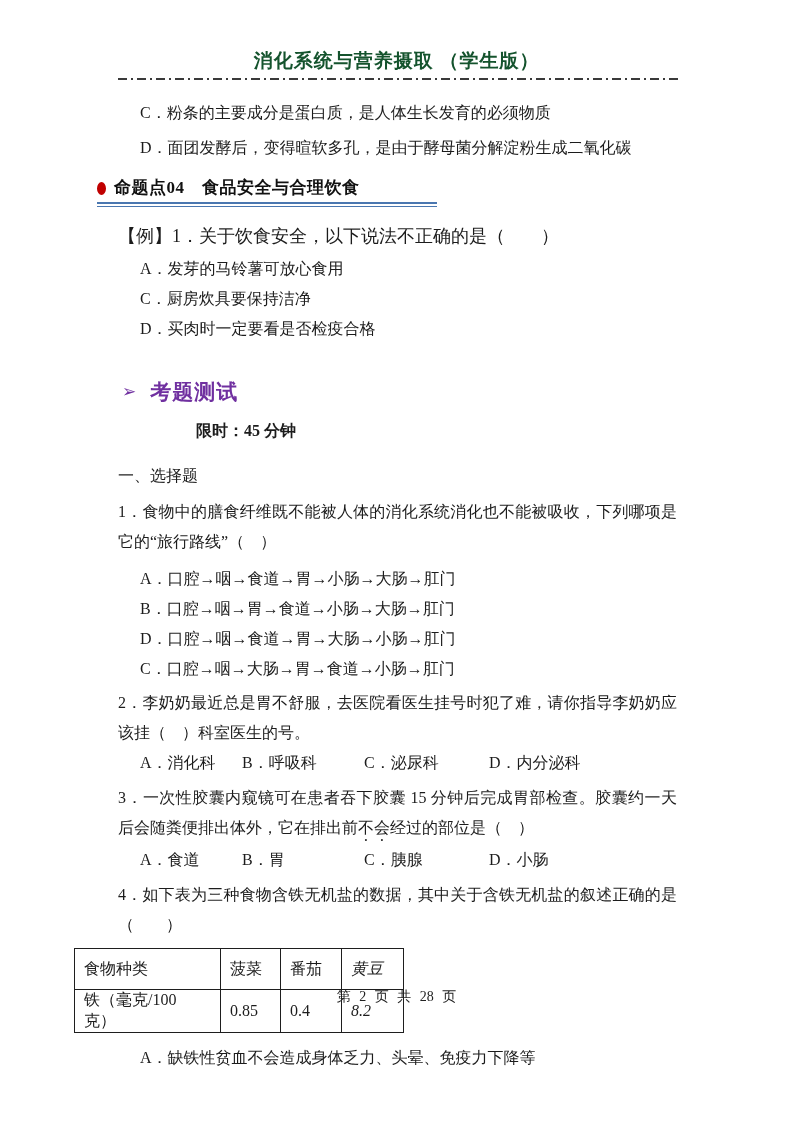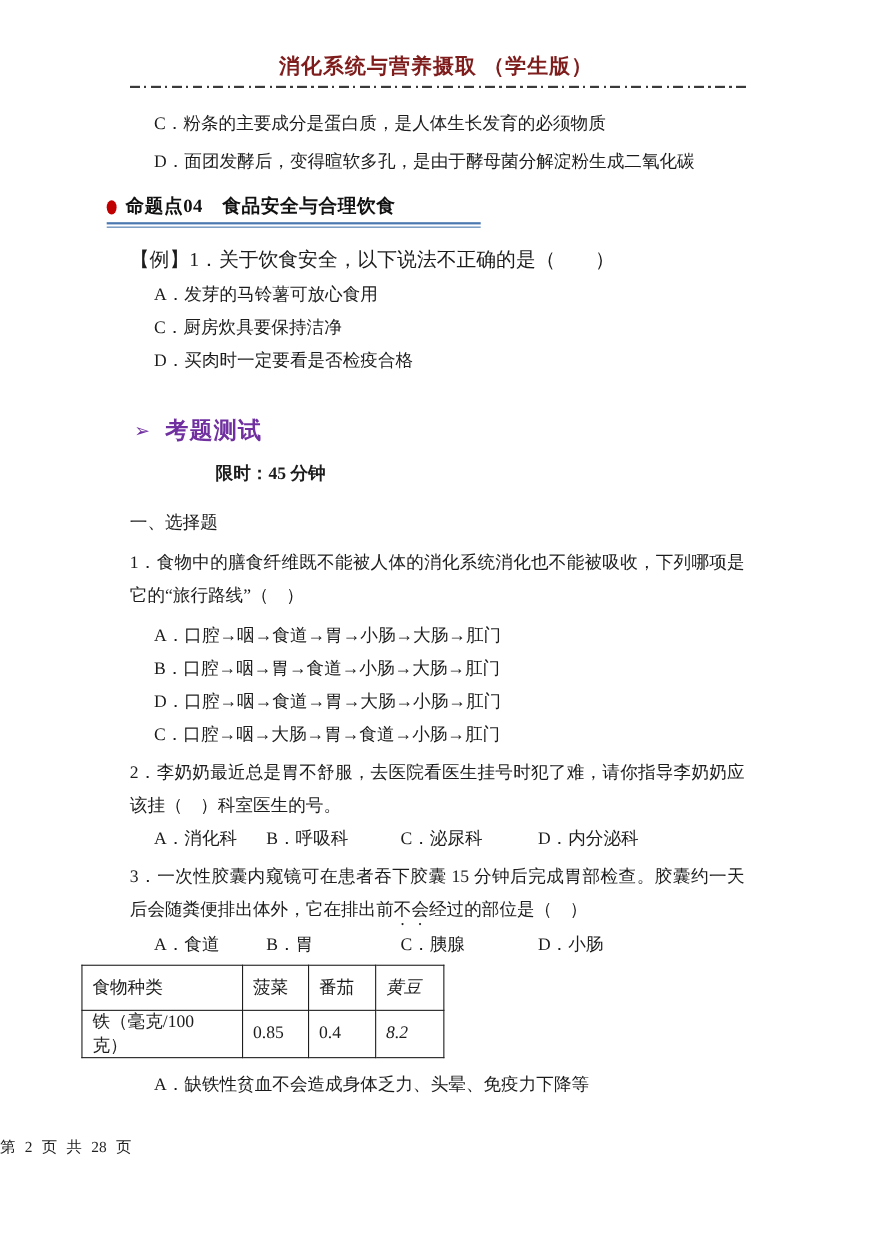--- a/index.html
+++ b/index.html
@@ -5,21 +5,21 @@
   html,body{margin:0;padding:0;background:#e9e9e9;}
   .page{
     width:793px;height:1122px;background:#ffffff;position:relative;
     font-family:"Liberation Serif","DejaVu Serif",serif;
     color:#1c1c1c;overflow:hidden;margin:0 auto;
   }
   
   .doc-title{
     padding-top:49px;text-align:center;
     font-size:19px;line-height:24px;font-weight:bold;
-    color:#7f1d1d;letter-spacing:1px;
+    color:#14532d;letter-spacing:1px;
   }
   .header-rule{
     margin:5px 112px 0 118px;height:2px;
     background:repeating-linear-gradient(90deg,#3a3a3a 0 9px,transparent 9px 13px,#3a3a3a 13px 15px,transparent 15px 19px);
   }
   
   .prev-opt{margin-left:140px;margin-right:110px;font-size:16px;line-height:20px;}
   .prev-opt.first{margin-top:23px;}
   .prev-opt.second{margin-top:15px;}
   
@@ -69,22 +69,22 @@
     border:1.5px solid #1e1e1e;height:40px;padding:0 8px 0 9px;
     vertical-align:middle;background:#fff;
   }
   .iron-table td.c0{width:128px;}
   .iron-table td.c1{width:42px;}
   .iron-table td.c2{width:43px;}
   .iron-table td.c3{width:44px;font-style:italic;}
   .q4-opt{margin-top:17px;}
   
   .page-footer{
-    position:absolute;top:1034px;left:0;width:100%;
-    font-size:14px;color:#222;word-spacing:5px;
+    position:absolute;top:988px;left:0;width:100%;
+    text-align:center;font-size:14px;color:#222;word-spacing:5px;
   }
 </style>
 </head>
 <body>
 
 <div class="page">
 
   <div class="doc-title">消化系统与营养摄取 （学生版）</div>
   <div class="header-rule"></div>
 
@@ -131,20 +131,21 @@
   </div>
 
   <div class="q-stem"><span>3．一次性胶囊内窥镜可在患者吞下胶囊 15 分钟后完成胃部检查。胶囊约一天后会随粪便排出体外，它在排出前</span><span class="emph-dot">不会</span><span>经过的部位是（　）</span></div>
   <div class="opts-row">
     <span>A．食道</span>
     <span>B．胃</span>
     <span>C．胰腺</span>
     <span>D．小肠</span>
   </div>
 
+  <div class="q-stem">4．如下表为三种食物含铁无机盐的数据，其中关于含铁无机盐的叙述正确的是（　　）</div>
   <table class="iron-table">
     <tbody>
       <tr>
         <td class="c0">食物种类</td>
         <td class="c1">菠菜</td>
         <td class="c2">番茄</td>
         <td class="c3">黄豆</td>
       </tr>
       <tr>
         <td class="c0">铁（毫克/100 克）</td>

